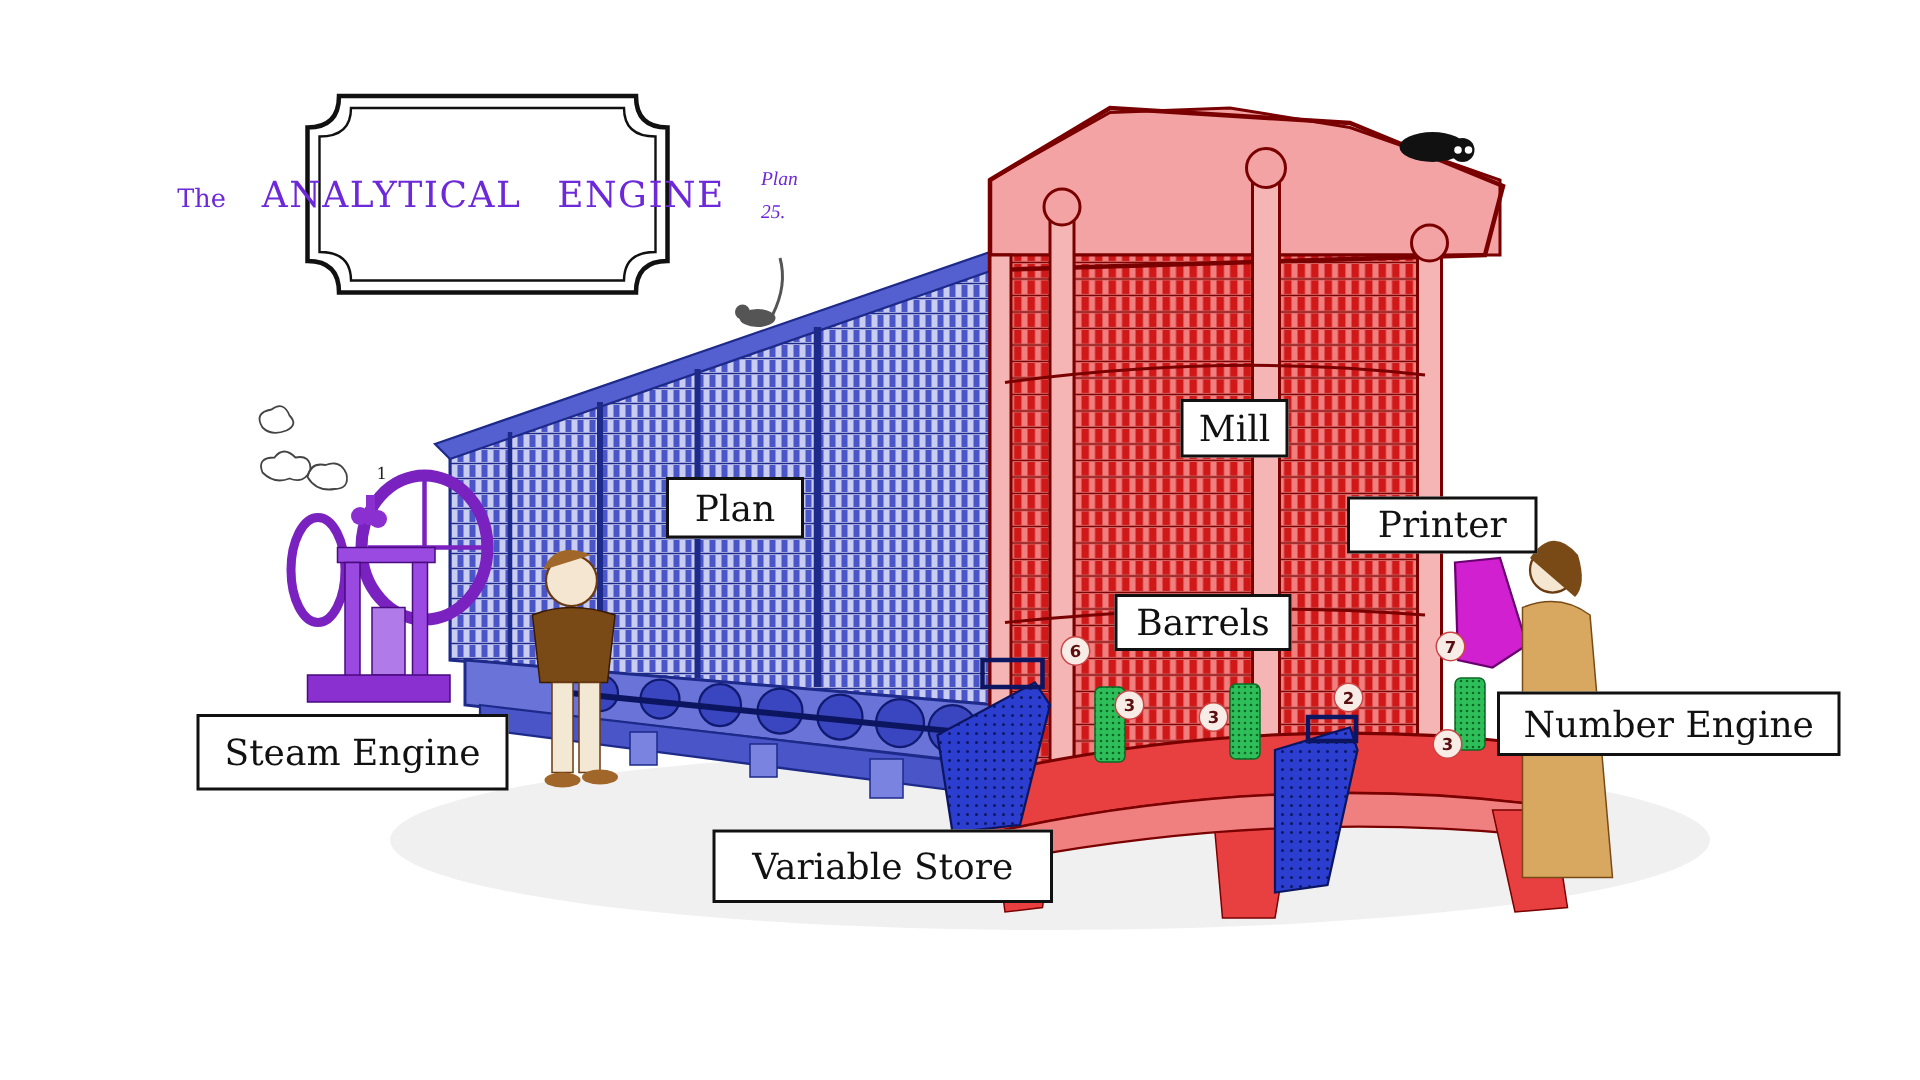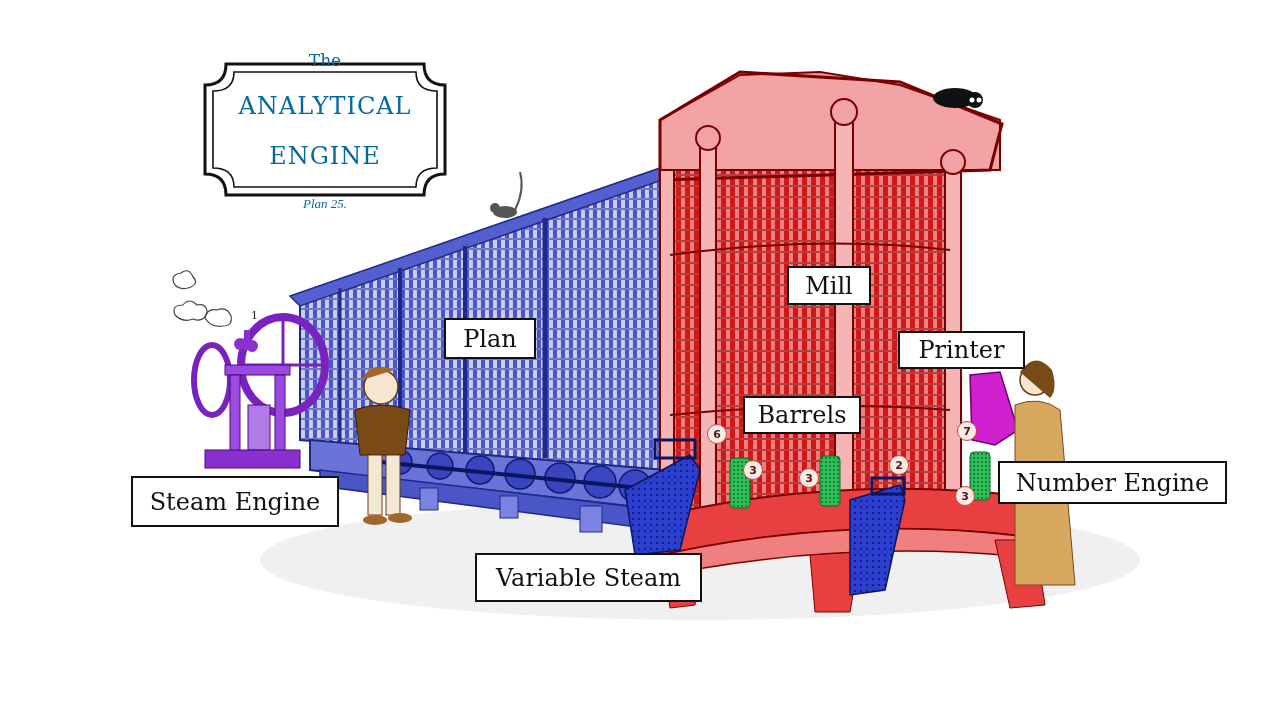--- a/index.html
+++ b/index.html
@@ -11,22 +11,22 @@
   .stage { position: absolute; left: 0; top: 0; width: 1280px; height: 720px; }
   svg.art { position: absolute; left: 0; top: 0; }
 
   
   .plaque {
     position: absolute; left: 202px; top: 61px; width: 246px; height: 137px;
   }
   .plaque svg { position: absolute; left: 0; top: 0; }
   .plaque-text {
     position: absolute; left: 0; top: 0; width: 246px; height: 137px;
-    display: flex; flex-direction: column; align-items: center; justify-content: center;
-    color: #0369a1;
+    display: flex; flex-direction: row; align-items: center; justify-content: center;
+    color: #6d28d9;
     gap: 24px;
   }
   .plaque-the { font-size: 17px; line-height: 18px; margin-top: 6px; }
   .plaque-line1 { font-size: 24px; letter-spacing: 1px; line-height: 26px; }
   .plaque-line2 { font-size: 24px; letter-spacing: 1px; line-height: 26px; }
   .plaque-plan { font-size: 13px; font-style: italic; line-height: 22px; font-family: "Liberation Serif", serif; }
 
   
   .label {
     position: absolute; background: #fff; border: 2px solid #111;
@@ -205,19 +205,19 @@
 
   <div class="badge" style="left:707px; top:424px;">6</div>
   <div class="badge" style="left:743px; top:460px;">3</div>
   <div class="badge" style="left:799px; top:468px;">3</div>
   <div class="badge" style="left:889px; top:455px;">2</div>
   <div class="badge" style="left:957px; top:421px;">7</div>
   <div class="badge" style="left:955px; top:486px;">3</div>
 
   <div class="label" style="left:95px; top:476px; width:208px; height:51px;margin-left:36px;">Steam Engine</div>
   <div class="label" style="left:444px; top:318px; width:92px; height:41px;">Plan</div>
-  <div class="label" style="left:787px; top:266px; width:84px; height:39px;">Mill</div>
+  <div class="label" style="left:787px; top:266px; width:72px; height:39px;">Mill</div>
   <div class="label" style="left:743px; top:396px; width:118px; height:38px;">Barrels</div>
   <div class="label" style="left:898px; top:331px; width:127px; height:38px;">Printer</div>
   <div class="label" style="left:998px; top:461px; width:229px; height:43px;">Number Engine</div>
-  <div class="label" style="left:475px; top:553px; width:227px; height:49px;">Variable Steam</div>
+  <div class="label" style="left:475px; top:553px; width:227px; height:49px;">Variable Store</div>
 
 </div>
 
 </body></html>

